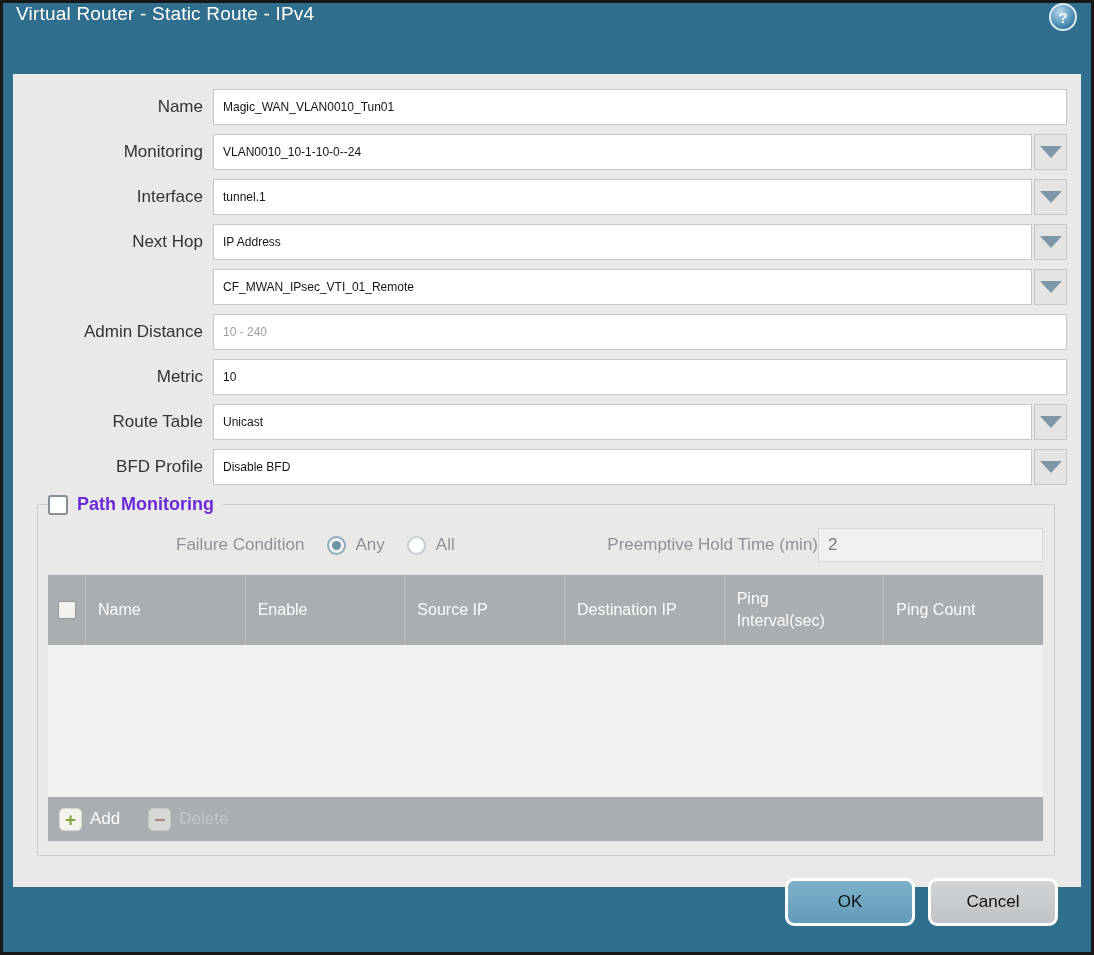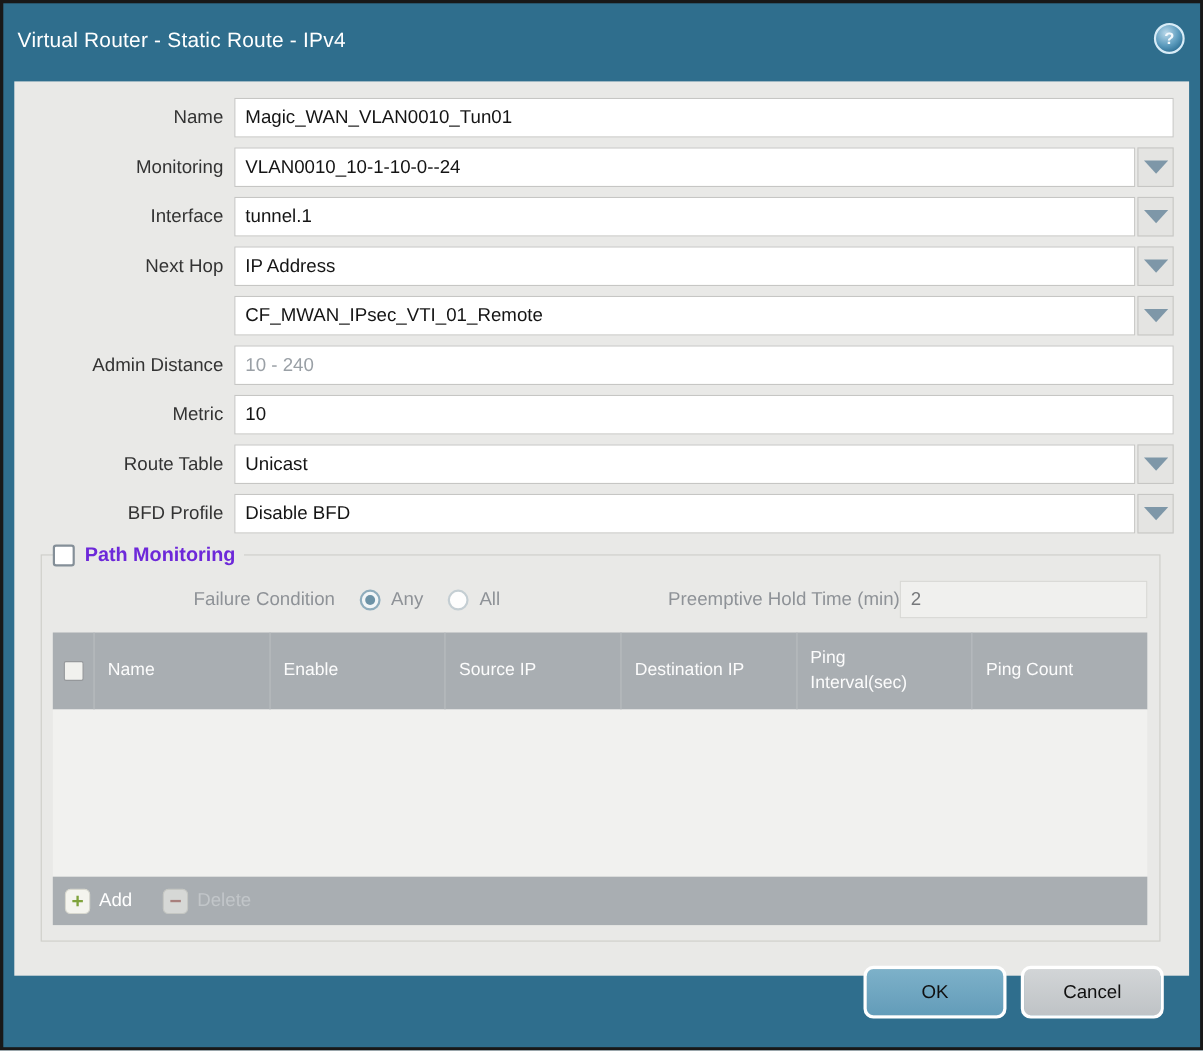--- a/index.html
+++ b/index.html
@@ -2,37 +2,37 @@
 <html><head>
 <meta charset="utf-8">
 <style>
   * { margin:0; padding:0; box-sizing:border-box; font-family:"Liberation Sans",sans-serif; }
   html,body { background:#fff; }
   body { width:1094px; height:955px; position:relative; }
 
   .window { position:absolute; inset:0; background:#2f6e8d; border:3px solid #181818; }
 
   
-  .titlebar { height:46px; display:flex; align-items:flex-end; padding:0 14px 0 13px; }
+  .titlebar { height:46px; display:flex; align-items:flex-start; padding:0 14px 0 13px; }
   .title { flex:1; color:#ffffff; font-size:19px; letter-spacing:.2px; }
   .help-btn { width:28px; height:28px; border-radius:50%;
     background:radial-gradient(circle at 38% 30%, #b9d8ea, #5d9cbe 50%, #2d6f95 82%);
     border:2px solid #d8ecf7; color:#f2f9fd; display:flex; align-items:center; justify-content:center;
     font-size:15px; font-weight:bold; cursor:pointer; }
 
   
   .content { position:absolute; left:10px; right:10px; top:49px; height:813px;
     background:#e9e9e7; padding:15px 14px 0 14px; overflow:hidden;margin-top:22px; }
 
   .frow { display:flex; margin-bottom:9px; }
   .flabel { width:186px; text-align:right; padding-right:10px; line-height:36px;
     font-size:17px; color:#333333; white-space:nowrap; }
   .fctrl { flex:1; display:flex; align-items:center; }
   .tinput { flex:1; height:36px; border:1px solid #c6c6c4; background:#ffffff;
-    padding:0 9px; font-size:17px; color:#141414; outline:none; border-radius:0; }
+    padding:0 9px; font-size:12px; color:#141414; outline:none; border-radius:0; }
   .tinput::placeholder { color:#9aa0a6; opacity:1; }
   .drop-btn { width:33px; height:36px; margin-left:2px; background:#e4e4e2;
     border:1px solid #c6c6c4; display:flex; align-items:center; justify-content:center; cursor:pointer; flex:none; }
   .tri { width:0; height:0; border-left:11px solid transparent; border-right:11px solid transparent;
     border-top:12px solid #7e97a8; }
 
   
   fieldset.pm { margin:3px 12px 0 10px; border:1px solid #cecec9; padding:0 11px 14px 10px; }
   .pm-legend { display:flex; align-items:center; gap:9px; padding:0 8px 0 0;
     font-size:18px; font-weight:bold; color:#6d28d9; }

